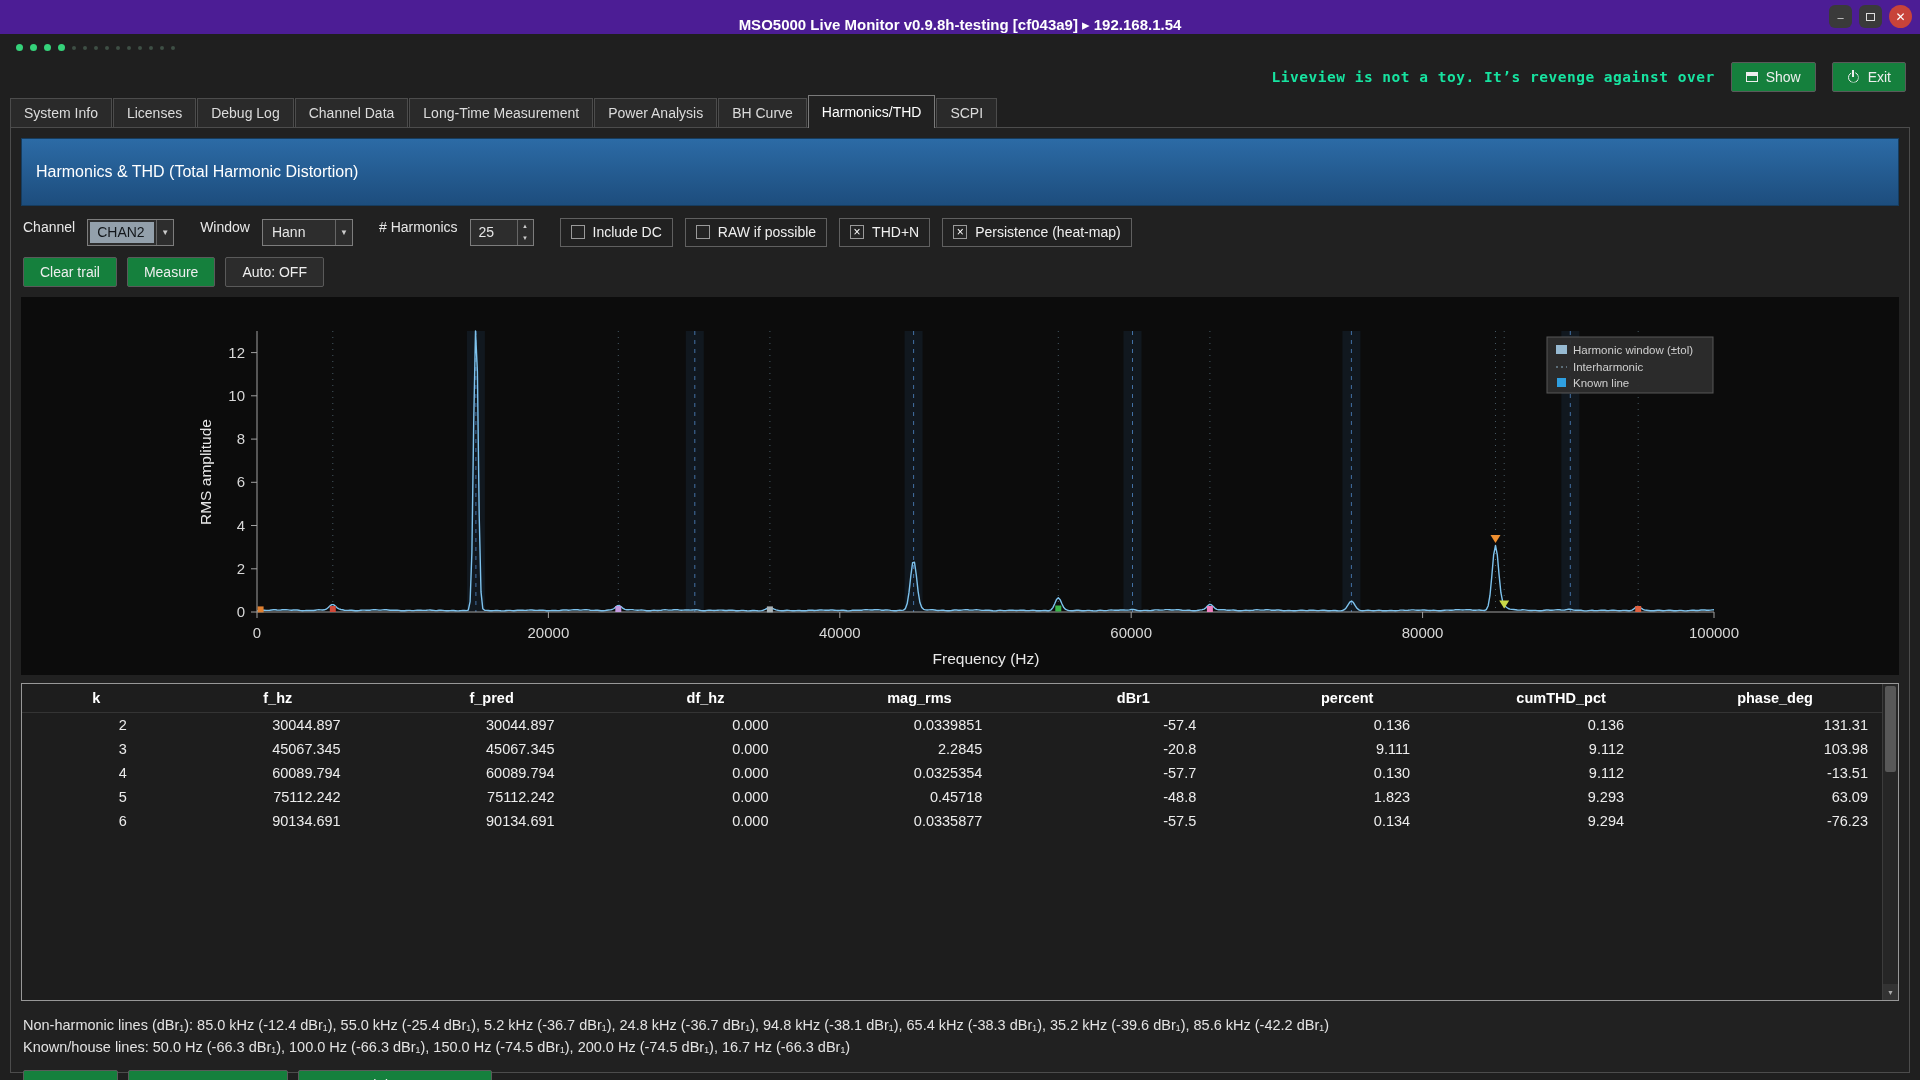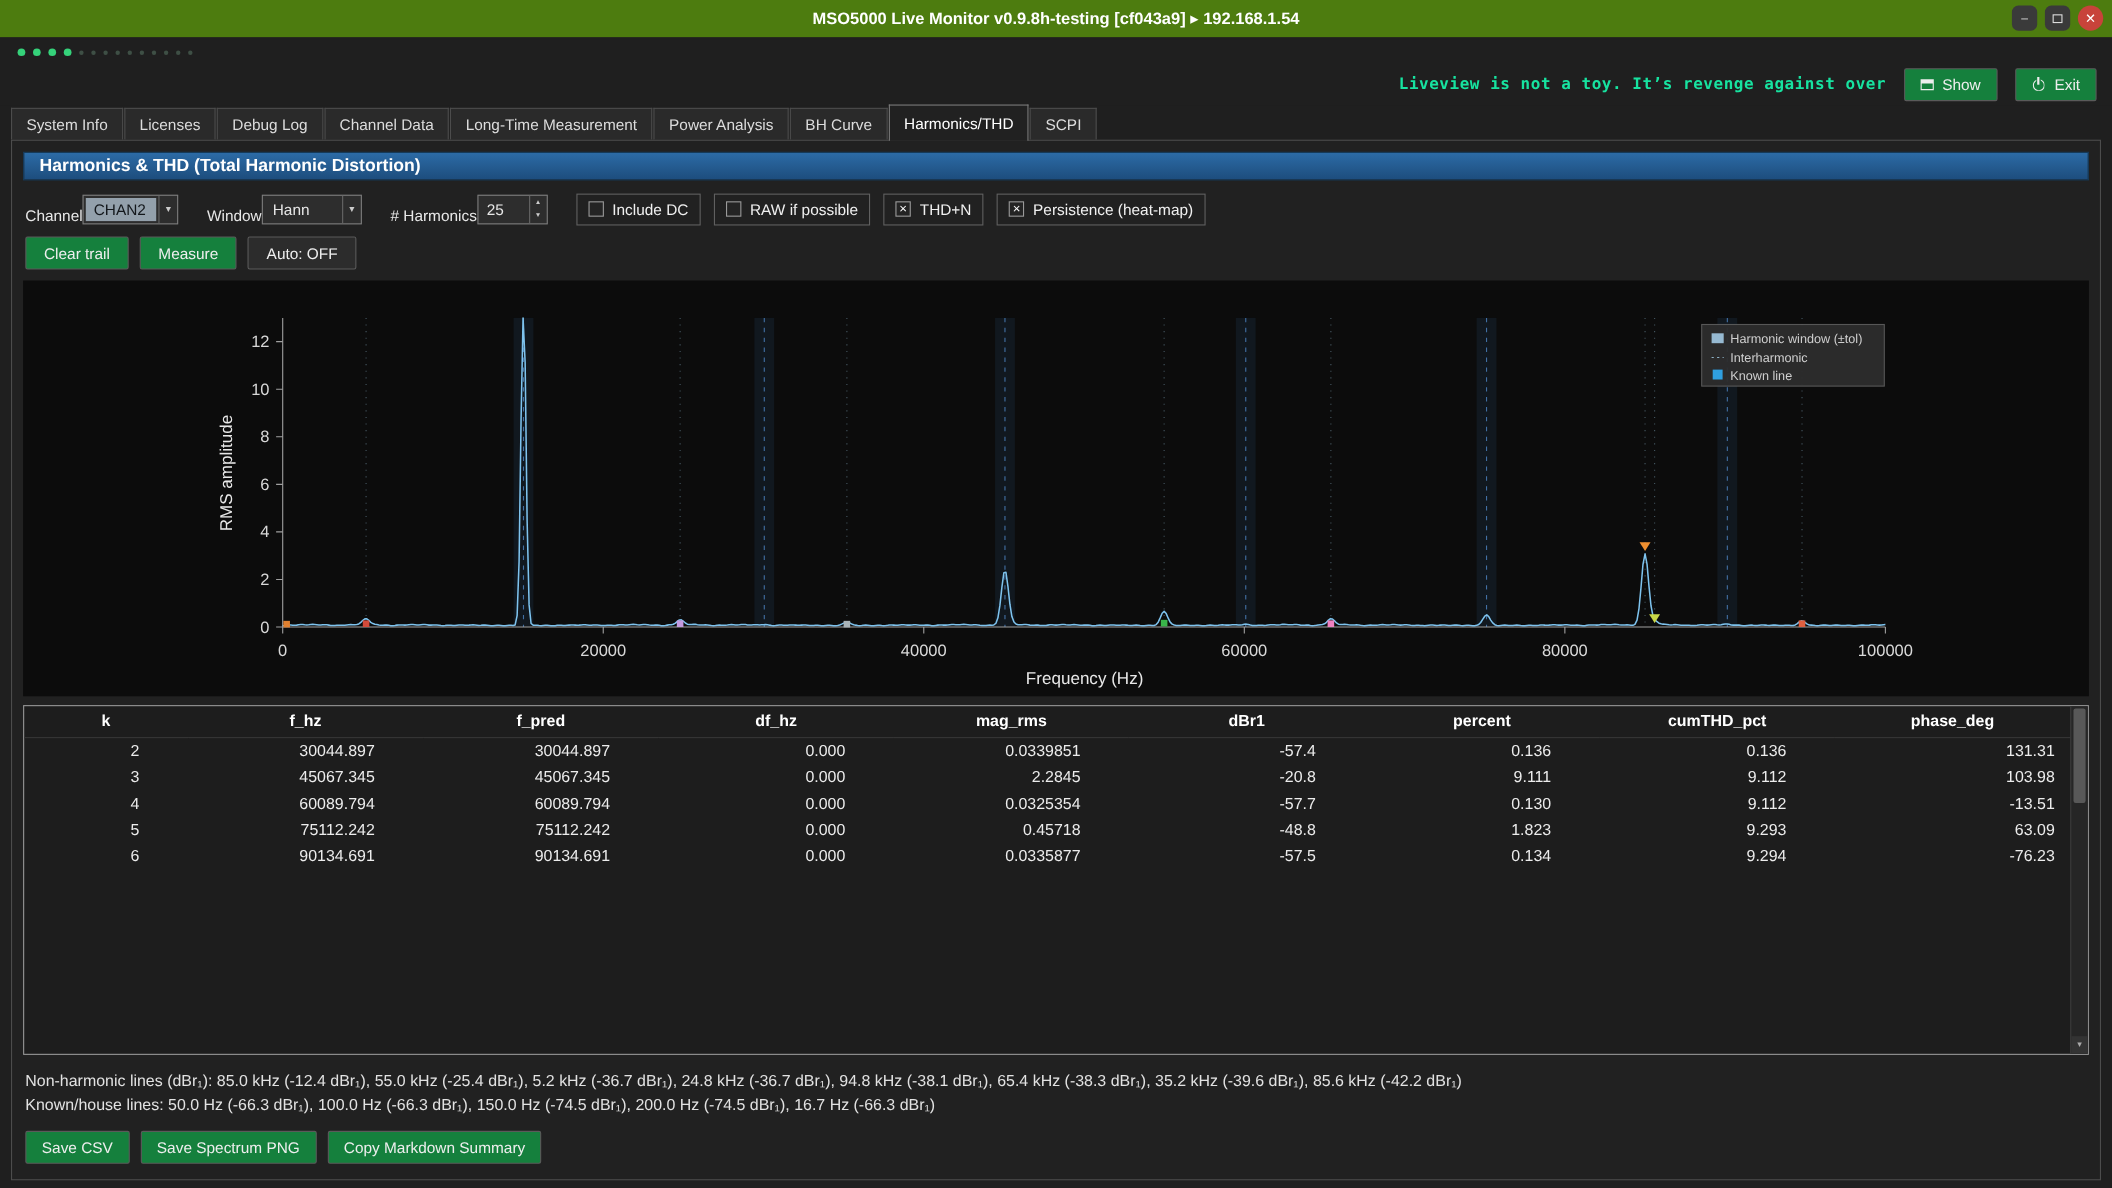--- a/index.html
+++ b/index.html
@@ -1,19 +1,19 @@
 <!DOCTYPE html>
 <html><head>
 <meta charset="utf-8">
 <style>
   *{margin:0;padding:0;box-sizing:border-box}
   html,body{width:1920px;height:1080px;overflow:hidden;background:#1f1f1f;
     font-family:"Liberation Sans","DejaVu Sans",sans-serif;color:#e6e6e6}
   
-  .titlebar{height:34px;background:#4d7c0f;display:flex;align-items:center;position:relative}
+  .titlebar{height:34px;background:#4c1d95;display:flex;align-items:flex-end;position:relative}
   .titlebar .title{flex:1;text-align:center;font-weight:bold;font-size:15px;color:#fff}
   .winbtns{position:absolute;right:8px;top:5px;display:flex;gap:7px}
   .winbtn{width:23px;height:23px;border-radius:6px;background:#3a3a3a;color:#ddd;
     display:flex;align-items:center;justify-content:center;font-size:11px;cursor:pointer}
   .winbtn .sq{width:9px;height:8px;border:1.5px solid #ddd;display:inline-block}
   .winbtn.close{background:#c8433a;border-radius:50%;color:#fff;font-size:12px}
   
   .topstrip{height:62px;position:relative;background:#1f1f1f}
   .dots{position:absolute;left:16px;top:10px;display:flex;align-items:center;gap:7px}
   .dot-g{width:7px;height:7px;border-radius:50%;background:#35d27a}
@@ -33,23 +33,23 @@
     width:2px;height:7px;background:#eee}
   
   .tabbar{display:flex;align-items:flex-end;padding-left:10px;height:31px}
   .tab{background:#2a2a2a;border:1px solid #4c4c4c;border-bottom:none;padding:6px 13px;
     font-size:14px;color:#dcdcdc;margin-right:1px;cursor:pointer;white-space:nowrap}
   .tab.active{background:#212121;padding-top:8px;padding-bottom:8px;margin-bottom:-1px;
     position:relative;z-index:3;border-color:#7a7a7a;color:#fff}
   
   .content{margin:0 10px;border:1px solid #4c4c4c;background:#212121;height:946px;position:relative}
   .panel-header{margin:10px 10px 0;background:linear-gradient(#2c6ba6,#1d4d7d);border:1px solid #163c5e;
-    padding:3px 14px;font-weight:bold;font-size:16px;color:#fff}
+    padding:24px 14px;font-weight:normal;font-size:16px;color:#fff}
   .row1{display:flex;align-items:center;margin:10px 12px 0;height:32px}
-  .grp{display:flex;align-items:flex-end;margin-right:26px}
+  .grp{display:flex;align-items:flex-start;gap:12px;margin-right:26px}
   .lbl{font-size:14px;color:#e8e8e8;white-space:nowrap}
   .combo,.spin{display:flex;align-items:stretch;background:#2d2d2d;border:1px solid #7d7d7d;height:27px}
   .combo .val{padding:4px 9px;font-size:14px;min-width:72px;display:flex;align-items:center}
   .combo .val.hl{background:#93a0ab;color:#13171b;margin:2px;padding:2px 7px;min-width:64px}
   .combo .arrow{width:17px;border-left:1px solid #666;display:flex;align-items:center;
     justify-content:center;font-size:8px;color:#ccc;cursor:pointer}
   .spin .val{padding:4px 8px;font-size:14px;width:46px;display:flex;align-items:center}
   .spincol{display:flex;flex-direction:column;border-left:1px solid #666;width:16px}
   .sa{flex:1;display:flex;align-items:center;justify-content:center;font-size:6px;color:#ccc;cursor:pointer}
   .chkrow{display:flex;align-items:center;gap:12px}

